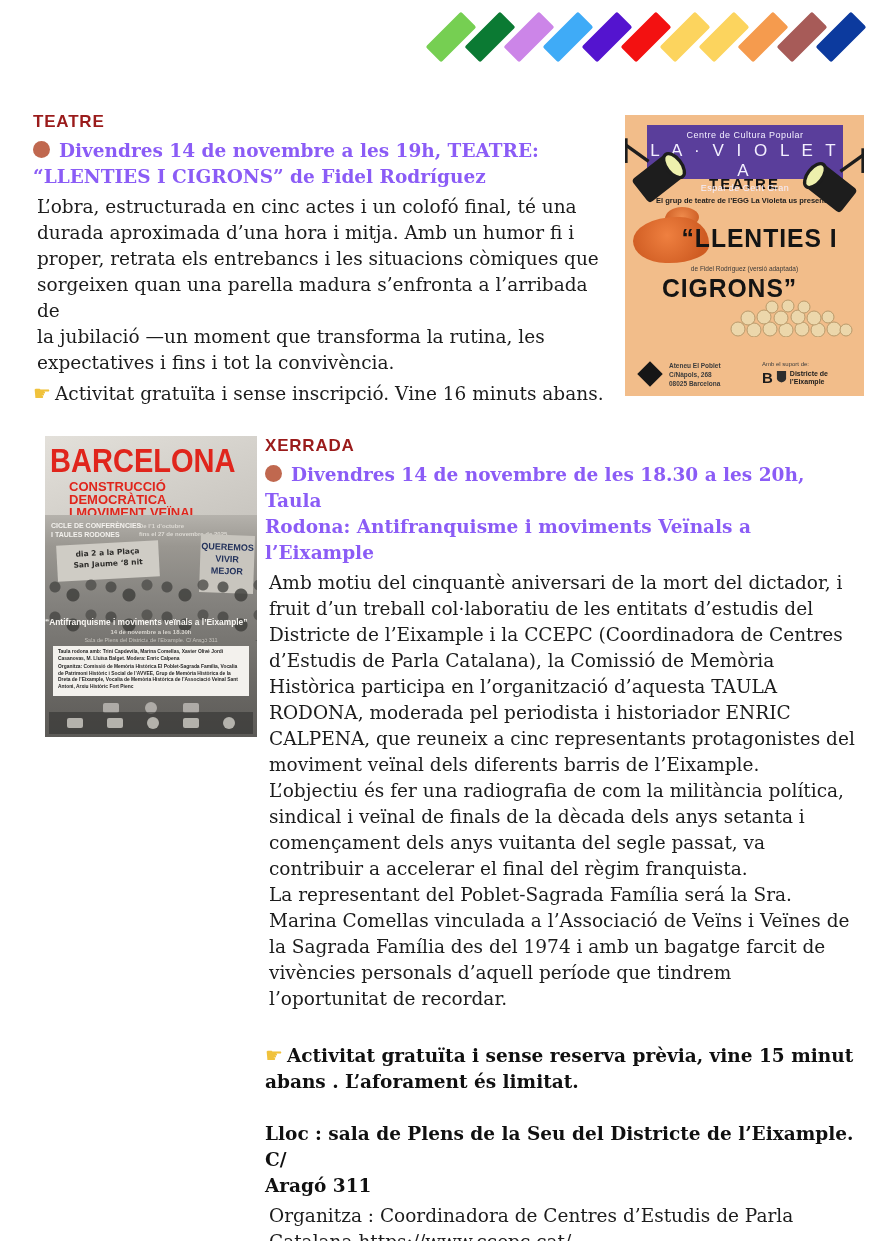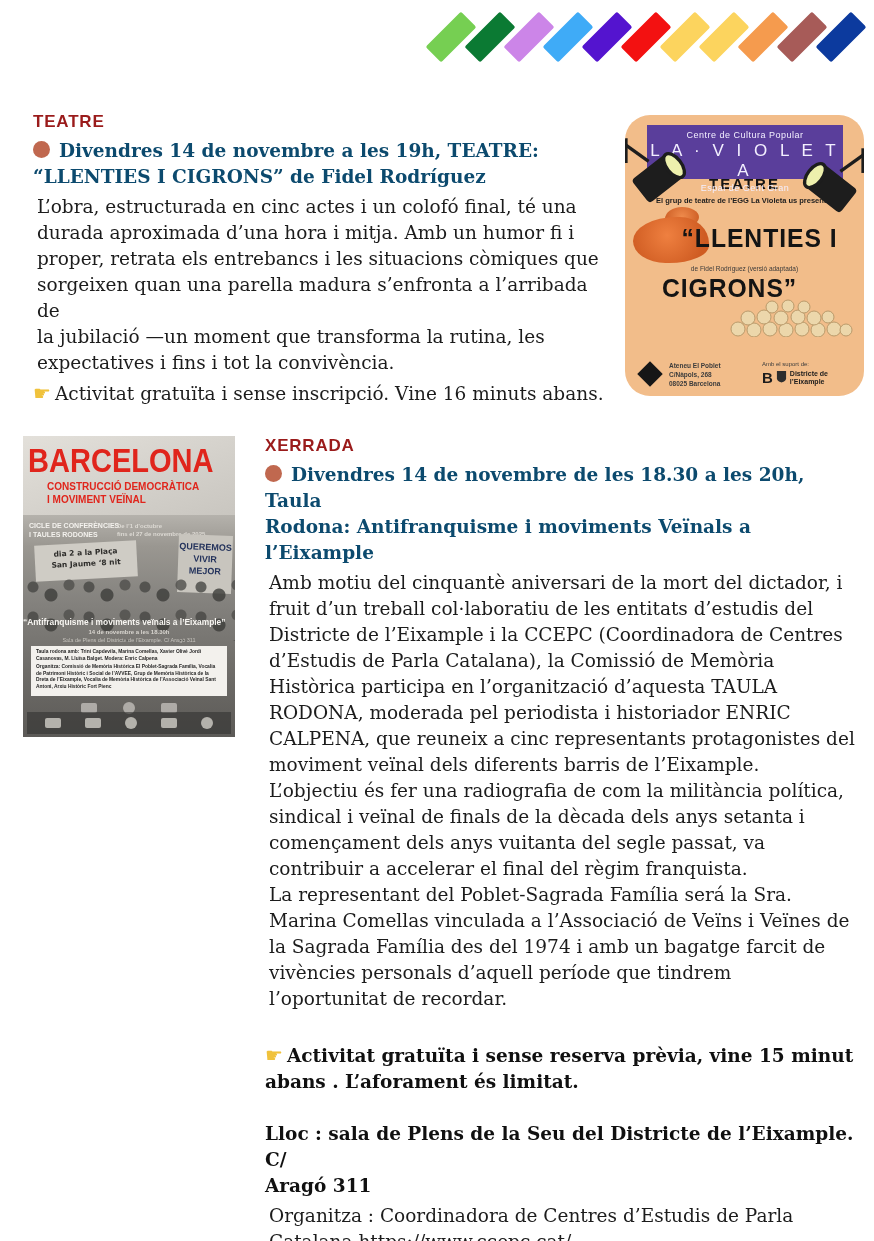--- a/index.html
+++ b/index.html
@@ -6,36 +6,36 @@
   body{background:#ffffff;font-family:"DejaVu Serif",serif;}
   .page{position:relative;width:874px;height:1241px;background:#ffffff;overflow:hidden;}
 
   
   .stripe-row{position:absolute;top:12px;left:440px;display:flex;gap:17px;}
   .stripe{width:22px;height:50px;transform:rotate(45deg);border-radius:2px;}
 
   
   .section-heading{font-family:"Liberation Sans",sans-serif;font-weight:900;font-size:17px;
     letter-spacing:.8px;color:#9a1b1b;margin:0 0 6px 0;}
-  .lead{font-weight:700;font-size:18.5px;line-height:26px;color:#0c4a6e;white-space:pre-line;margin:0 0 1px 0;}
+  .lead{font-weight:700;font-size:18.5px;line-height:26px;color:#8b5cf6;white-space:pre-line;margin:0 0 1px 0;}
   .body-text{font-weight:400;font-size:18.5px;line-height:26px;color:#1c1c1c;white-space:pre-line;margin:4px;}
   .bold-text{font-weight:700;font-size:18.5px;line-height:26px;color:#101010;white-space:pre-line;margin:0;}
   .bullet{display:inline-block;width:17px;height:17px;border-radius:50%;background:#c0684f;
     margin-right:9px;transform:translateY(1px);}
   .finger{color:#f0c23c;font-family:"DejaVu Sans",sans-serif;font-size:20px;margin-right:4px;}
   .cta-row{margin:0;}
   .gap26{height:26px;}
 
   
   .teatre-block{position:absolute;left:33px;top:112px;width:585px;}
   .xerrada-block{position:absolute;left:265px;top:436px;width:600px;}
 
   
   .violeta{position:absolute;left:625px;top:115px;width:239px;height:281px;background:#f2bd8a;
-    font-family:"Liberation Sans",sans-serif;overflow:hidden;border-radius:25px;}
+    font-family:"Liberation Sans",sans-serif;overflow:hidden;}
   .vi-banner{position:absolute;left:22px;top:10px;width:196px;height:54px;background:#5a3e9b;
     color:#f3efff;text-align:center;z-index:1;}
   .vi-b1{font-size:9px;margin-top:5px;letter-spacing:.5px;}
   .vi-b2{font-size:17px;letter-spacing:4px;font-weight:400;margin-top:1px;}
   .vi-b3{font-size:9px;margin-top:2px;letter-spacing:.5px;}
   .spotlight{position:absolute;z-index:2;width:74px;height:74px;}
   .spot-left{left:-6px;top:20px;}
   .spot-right{right:-6px;top:30px;transform:scaleX(-1);}
   .vi-teatre{position:absolute;top:60px;left:0;right:0;text-align:center;font-weight:900;
     font-size:15px;letter-spacing:2px;color:#141414;}
@@ -58,26 +58,26 @@
   .vi-footer{position:absolute;left:12px;right:10px;bottom:8px;display:flex;align-items:flex-start;}
   .diamond{width:18px;height:18px;background:#161616;transform:rotate(45deg);margin:4px 10px 0 4px;flex:none;}
   .vi-venue{font-weight:700;font-size:6.5px;line-height:9px;color:#3c3c3c;white-space:pre-line;flex:1;}
   .vi-support{text-align:left;width:92px;flex:none;}
   .vi-support-label{font-size:6px;color:#3c3c3c;margin-bottom:2px;}
   .vi-support-row{display:flex;align-items:center;gap:3px;}
   .vi-b-glyph{font-weight:900;font-size:15px;color:#1c1c1c;line-height:14px;}
   .vi-district{font-weight:700;font-size:7px;line-height:8px;color:#1c1c1c;white-space:pre-line;}
 
   
-  .barcelona{position:absolute;left:23px;top:436px;width:212px;height:301px;overflow:hidden;
+  .barcelona{position:absolute;left:45px;top:436px;width:212px;height:301px;overflow:hidden;
     font-family:"Liberation Sans",sans-serif;background:#fde047;}
   .bp-paper{position:relative;height:79px;background:linear-gradient(160deg,#e3e0da 0%,#d3d0ca 60%,#c9c6c0 100%);}
   .bp-title{position:absolute;top:6px;left:5px;font-weight:900;font-size:33px;color:#e0251c;
     letter-spacing:0px;transform:scaleX(.88);transform-origin:left;white-space:nowrap;}
-  .bp-subtitle{position:absolute;top:44px;left:24px;font-weight:800;font-size:10px;line-height:13px;
+  .bp-subtitle{position:absolute;top:44px;left:24px;font-weight:800;font-size:13px;line-height:13px;
     color:#e0251c;white-space:pre-line;}
   .bp-photo{position:relative;height:222px;
     background:linear-gradient(#b5b2ac 0%,#9a9791 14%,#83817d 40%,#6e6c68 70%,#5c5a57 100%);}
   .bp-cycle{position:absolute;left:6px;top:6px;font-weight:800;font-size:7px;line-height:9px;
     color:#f4f2ee;white-space:pre-line;}
   .bp-dates{position:absolute;left:94px;top:7px;font-weight:600;font-size:6px;line-height:8px;
     color:#dddad4;white-space:pre-line;}
   .bp-crowd{position:absolute;left:0;right:0;top:62px;height:64px;opacity:.8;
     background:
       radial-gradient(circle at 10px 10px,#474744 5px,transparent 6px),

